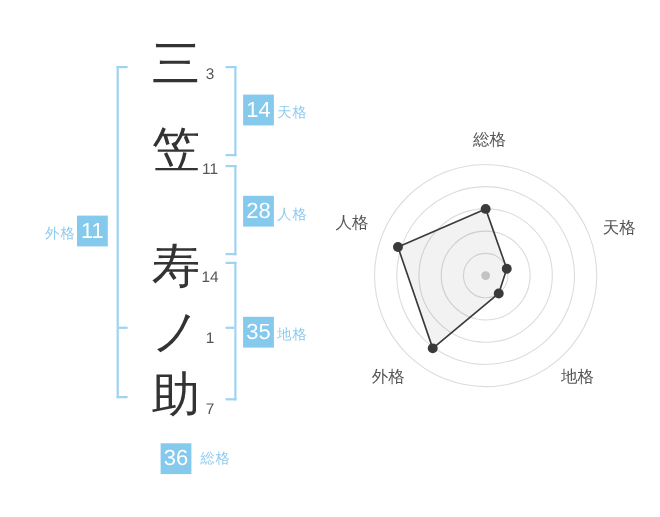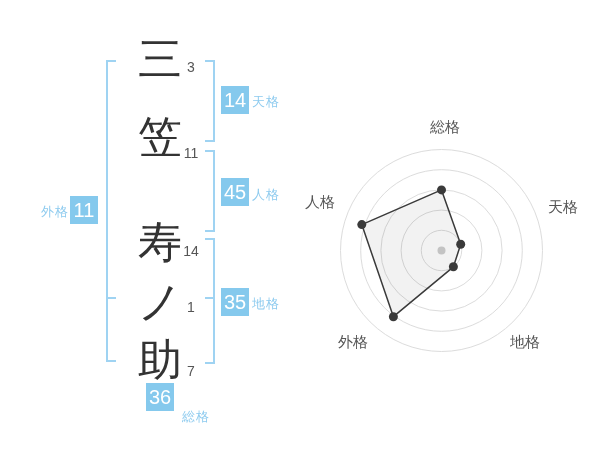--- a/index.html
+++ b/index.html
@@ -58,30 +58,30 @@
   <div class="bracket-right" style="top:60px;height:78px"></div>
   <div class="bracket-right" style="top:150px;height:78px"></div>
   <div class="bracket-right" style="top:238px;height:122px"></div>
   <div class="tick" style="left:205px;top:297px"></div>
   <div class="bracket-left" style="top:60px;height:298px"></div>
   <div class="tick" style="left:108px;top:297px"></div>
 
   <div class="score-box" style="left:221px;top:86px">14</div>
   <span class="score-label" style="left:252px;top:95px">天格</span>
 
-  <div class="score-box" style="left:221px;top:178px">45</div>
+  <div class="score-box" style="left:221px;top:178px">28</div>
   <span class="score-label" style="left:252px;top:188px">人格</span>
 
   <div class="score-box" style="left:221px;top:288px">35</div>
   <span class="score-label" style="left:252px;top:297px">地格</span>
 
   <div class="score-box" style="left:70px;top:196px">11</div>
   <span class="score-label" style="left:41px;top:205px">外格</span>
 
-  <div class="score-box" style="left:146px;top:383px">36</div>
+  <div class="score-box" style="left:146px;top:403px">36</div>
   <span class="score-label" style="left:182px;top:410px">総格</span>
 
   <svg id="radar-svg" class="radar" width="310" height="250" viewBox="0 0 310 250">
       <circle cx="151.5" cy="140.5" r="101.0" class="ring"></circle>
       <circle cx="151.5" cy="140.5" r="80.8" class="ring"></circle>
       <circle cx="151.5" cy="140.5" r="60.6" class="ring"></circle>
       <circle cx="151.5" cy="140.5" r="40.4" class="ring"></circle>
       <circle cx="151.5" cy="140.5" r="20.2" class="ring"></circle>
       <polygon points="151.5,79.9 170.7,134.3 163.4,156.8 103.4,206.7 71.8,114.6" class="data-poly"></polygon>
       <circle cx="151.5" cy="140.5" r="4" class="center-dot"></circle>

